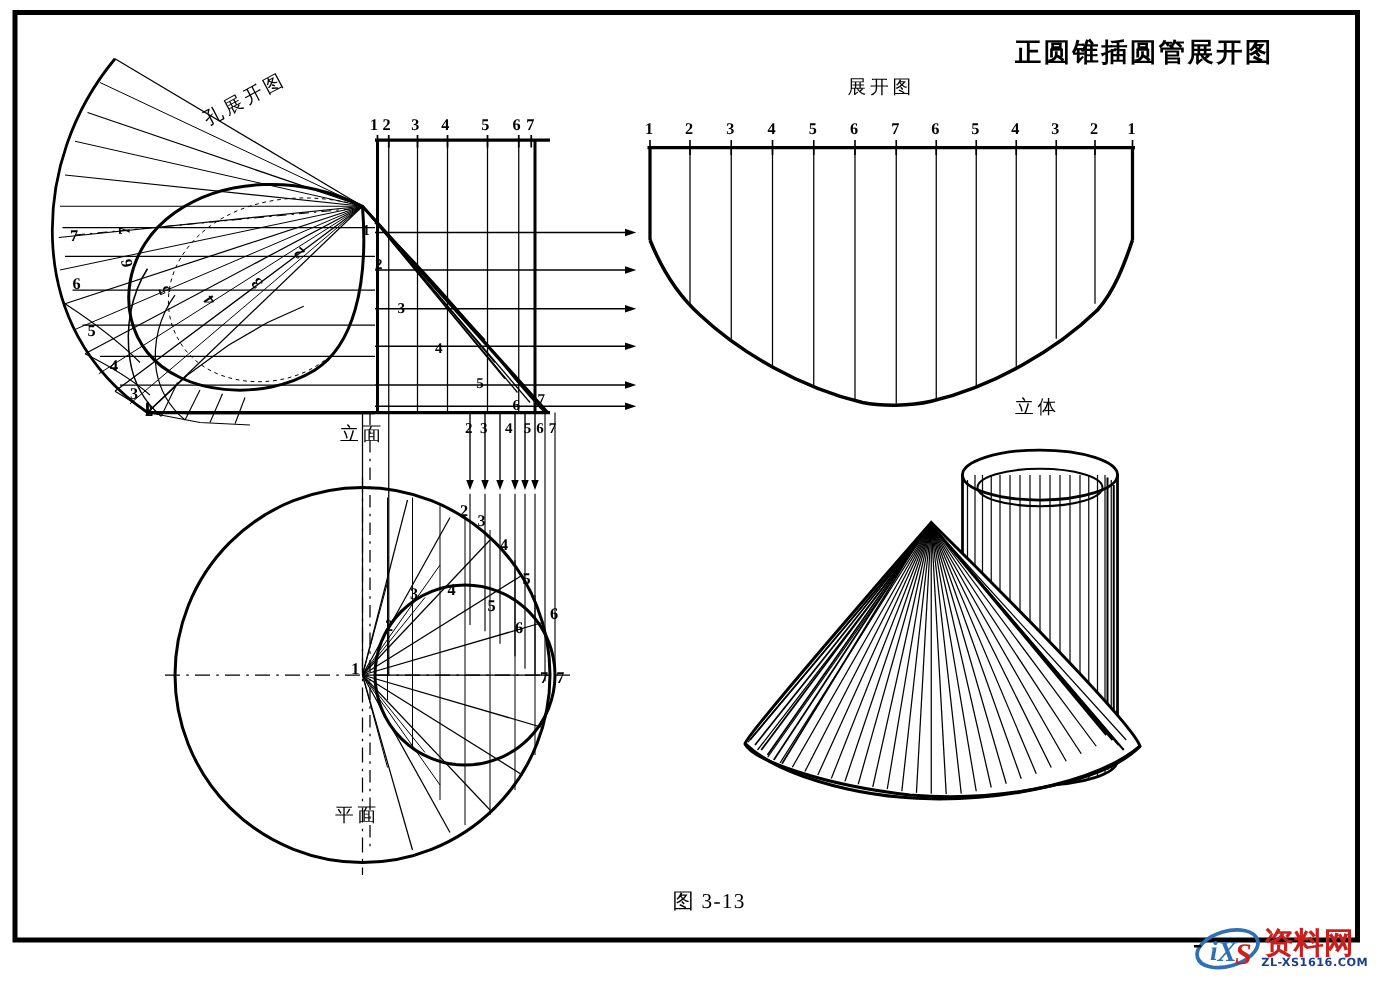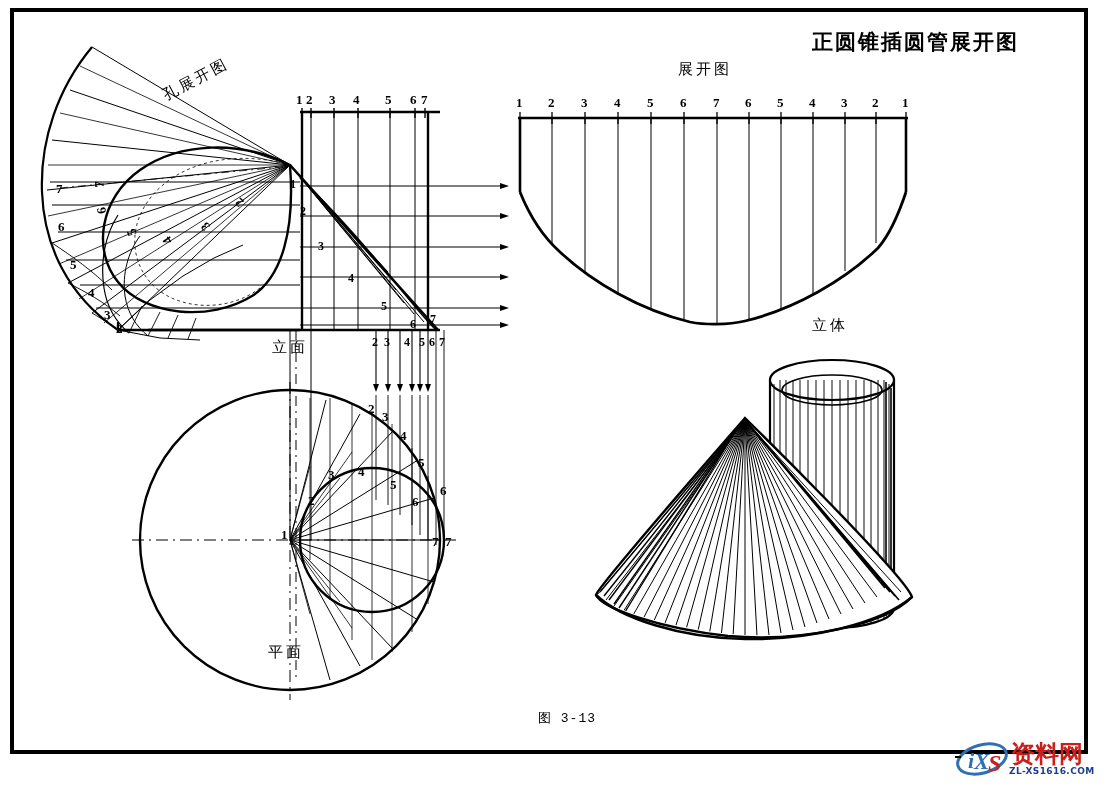--- a/index.html
+++ b/index.html
@@ -5,21 +5,21 @@
 <style>
   html,body{margin:0;padding:0;background:#ffffff;}
   body{width:1110px;height:789px;overflow:hidden;
        font-family:"Liberation Sans","DejaVu Sans",sans-serif;color:#000;}
   #page{position:relative;width:1110px;height:789px;background:#fff;}
   #sheet{position:absolute;left:0;top:0;width:1110px;height:789px;}
   .txt{position:absolute;white-space:nowrap;line-height:1;}
   .title{font-size:21px;font-weight:bold;letter-spacing:2px;
          font-family:"DejaVu Sans","Liberation Sans",sans-serif;}
   .cnlabel{font-size:15px;font-family:"DejaVu Sans","Liberation Sans",sans-serif;letter-spacing:3px;}
-  .caption{font-size:13px;font-family:Liberation Mono, monospace;letter-spacing:1px;}
+  .caption{font-size:17px;font-family:Liberation Serif, serif;letter-spacing:1px;}
   .num{font-size:13px;font-family:"Liberation Serif","DejaVu Serif",serif;font-weight:bold;}
   .numsm{font-size:12px;font-family:"Liberation Serif","DejaVu Serif",serif;font-weight:bold;}
   .rot{transform-origin:center center;}
   
   #wm{position:absolute;left:955px;top:737px;width:150px;height:50px;}
   #wm .wmtxt{position:absolute;font-family:"DejaVu Sans","Liberation Sans",sans-serif;}
   #wm .wmcn{left:56px;top:1px;font-size:24px;font-weight:bold;color:#c9201d;letter-spacing:0px;}
   #wm .wmurl{left:54px;top:29px;font-size:9px;font-weight:bold;color:#1b3f8b;letter-spacing:0.4px;text-align:center;}
 </style>
 </head>

